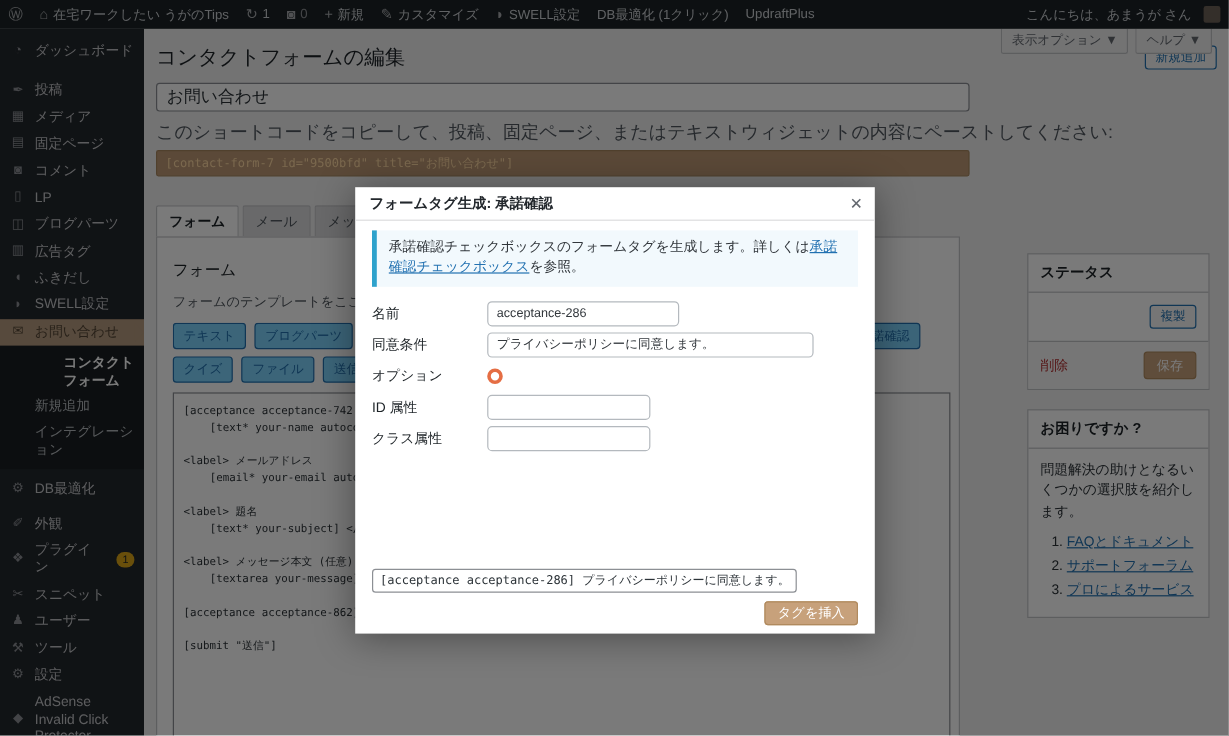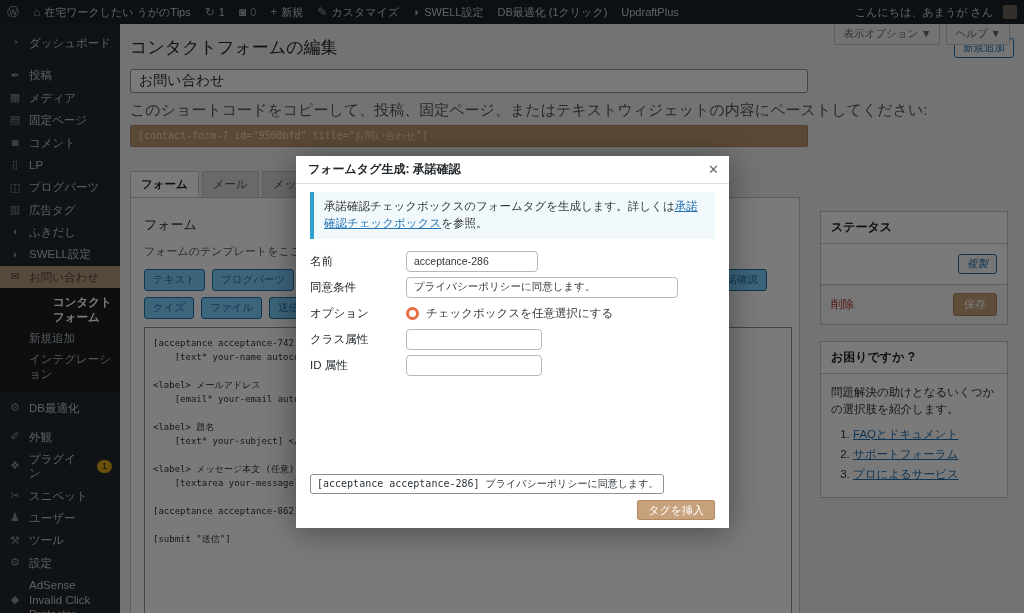--- a/index.html
+++ b/index.html
@@ -62,25 +62,25 @@
   .tagrow { position:relative; height:24px; margin:0 0 4px 3px; }
   .tagrow-clip { width:560px; overflow:hidden; white-space:nowrap; height:24px; }
   .tagbtn { display:inline-block; background:#7dd3fc; border:1px solid #2271b1; color:#2271b1;
            border-radius:3px; padding:3px 8px; font-size:10.5px; margin-right:4px; cursor:pointer; }
   .tagbtn.acc { position:absolute; right:22px; top:0; margin:0; }
   .tagrow2 { margin:0 0 8px 3px; }
   .tmpl { width:648px; height:300px; border:1px solid #8c8f94; background:#fff; color:#2c3338;
            font-family:"DejaVu Sans Mono","Liberation Mono",monospace; font-size:9px; line-height:14px;
            padding:8px; resize:none; margin-left:3px; }
   
-  .side { position:absolute; right:6px; top:40px; width:188px; }
+  .side { position:absolute; right:6px; top:40px; width:152px; }
   .postbox { border:1px solid #c3c4c7; background:#fff; margin-bottom:16px; }
   .postbox h3 { font-size:12px; padding:7px 10px; border-bottom:1px solid #c3c4c7; font-weight:bold; }
   .pb-body { padding:10px; font-size:11.5px; color:#2c3338; }
-  .pb-body .dup-row { text-align:right;font-style:italic; }
+  .pb-body .dup-row { text-align:right; }
   .pb-foot { background:#f6f7f7; border-top:1px solid #c3c4c7; padding:8px 10px;
            display:flex; justify-content:space-between; align-items:center; }
   .del-link { color:#b32d2e; font-size:11.5px; cursor:pointer; }
   .btn-tan { background:#c7a17b; border:1px solid #b08a5e; color:#fff; border-radius:3px;
            padding:3px 10px; font-size:11px; cursor:pointer; }
   .help-intro { line-height:1.5; }
   .help-list { margin:8px 0 4px 22px; }
   .help-list li { margin-bottom:5px; }
   .help-list a { color:#2271b1; text-decoration:underline; cursor:pointer; }
   
@@ -92,21 +92,21 @@
   .modal-title { font-size:12px; font-weight:bold; color:#23282d; }
   .modal-close { margin-left:auto; color:#646970; font-size:13px; cursor:pointer; line-height:1; }
   .infobox { margin:8px 14px 6px; border-left:4px solid #2ea2cc; background:#f2f9fd;
            padding:6px 10px; font-size:11.5px; line-height:1.5; color:#32373c; }
   .infobox a { color:#2271b1; text-decoration:underline; cursor:pointer; }
   .fields { padding:6px 14px 0; }
   .frow { display:flex; align-items:center; margin-bottom:5px; min-height:21px; }
   .flabel { width:96px; flex:0 0 96px; font-size:11.5px; color:#1d2327; }
   .finput { height:21px; border:1px solid #b4b9be; border-radius:4px; font-size:10.5px;
            padding:0 7px; color:#32373c; font-family:"Liberation Sans","DejaVu Sans",sans-serif; }
-  .w-name { width:132px; } .w-cond { width:272px; } .w-id { width:136px; }
+  .w-name { width:160px; } .w-cond { width:272px; } .w-id { width:136px; }
   .circle-cb { width:13px; height:13px; border:3px solid #e56e44; border-radius:50%;
            background:#fff; display:inline-block; margin-right:7px; cursor:pointer; flex:0 0 13px; }
   .opt-text { font-size:11.5px; color:#32373c; }
   .modal-foot { margin-top:auto; padding:8px 14px 10px; }
   .tag-output { width:354px; height:20px; border:1px solid #8c8f94; border-radius:3px;
            font-family:"DejaVu Sans Mono","Liberation Mono",monospace; font-size:10px;
            padding:0 6px; color:#2c3338; }
   .insert-row { text-align:right; margin-top:9px; }
 </style>
 </head>
@@ -353,28 +353,27 @@
       <span class="flabel">名前</span>
       <input class="finput w-name" value="acceptance-286" style="">
     </div>
     <div class="frow">
       <span class="flabel">同意条件</span>
       <input class="finput w-cond" value="プライバシーポリシーに同意します。" style="">
     </div>
     <div class="frow">
       <span class="flabel">オプション</span>
       <span class="circle-cb"></span>
-      <span class="opt-text">チェックボックスを任意選択にする</span>
+    </div>
+    <div class="frow">
+      <span class="flabel">ID 属性</span>
+      <input class="finput w-id" style="">
     </div>
     <div class="frow">
       <span class="flabel">クラス属性</span>
-      <input class="finput w-id" style="">
-    </div>
-    <div class="frow">
-      <span class="flabel">ID 属性</span>
       <input class="finput w-id" style="">
     </div>
   </div>
   <div class="modal-foot">
     <input class="tag-output" readonly="" value="[acceptance acceptance-286] プライバシーポリシーに同意します。 [/acceptance]" style="">
     <div class="insert-row">
       <span class="btn-tan">タグを挿入</span>
     </div>
   </div>
 </div>

